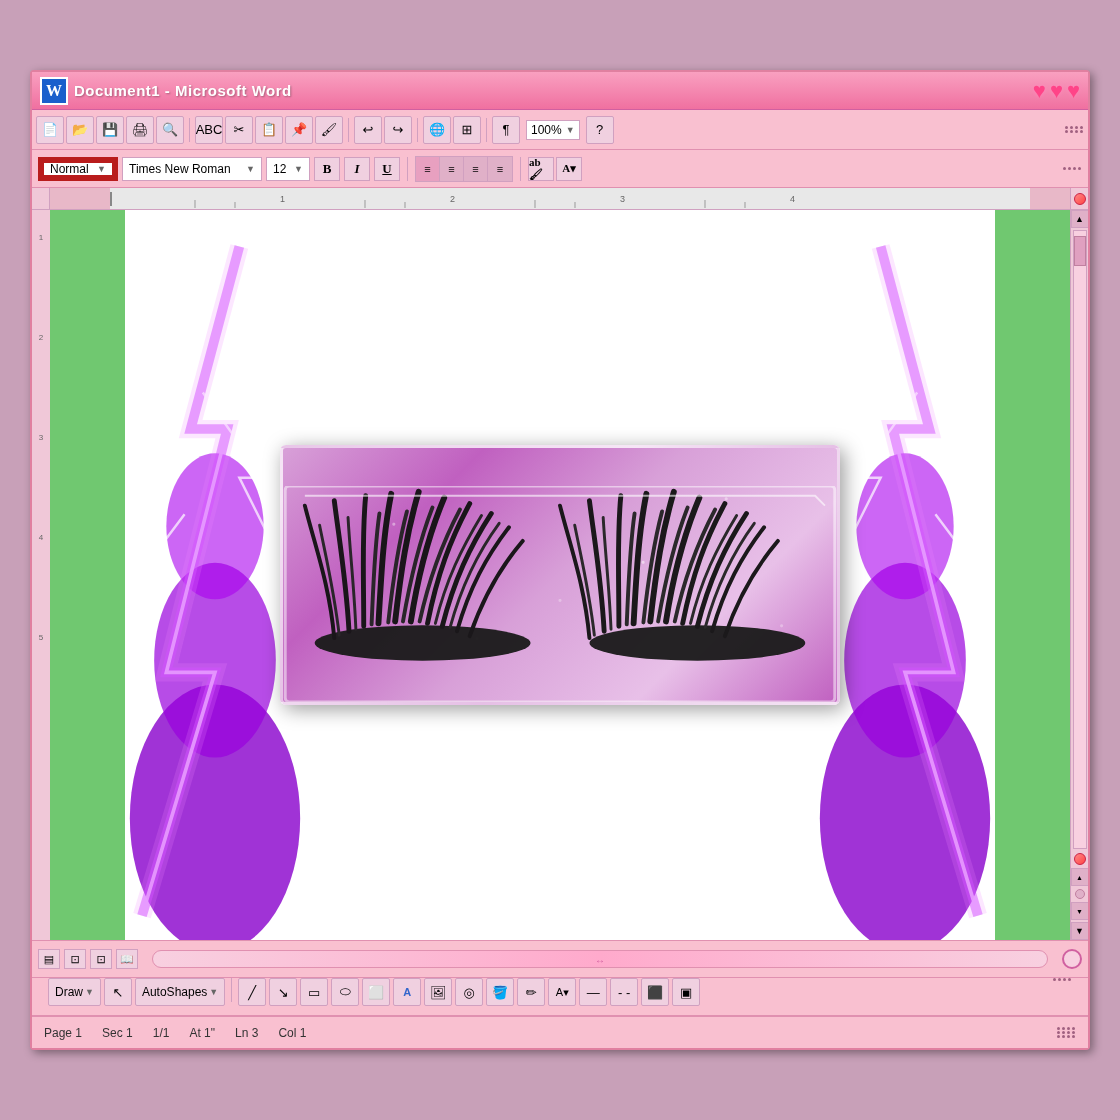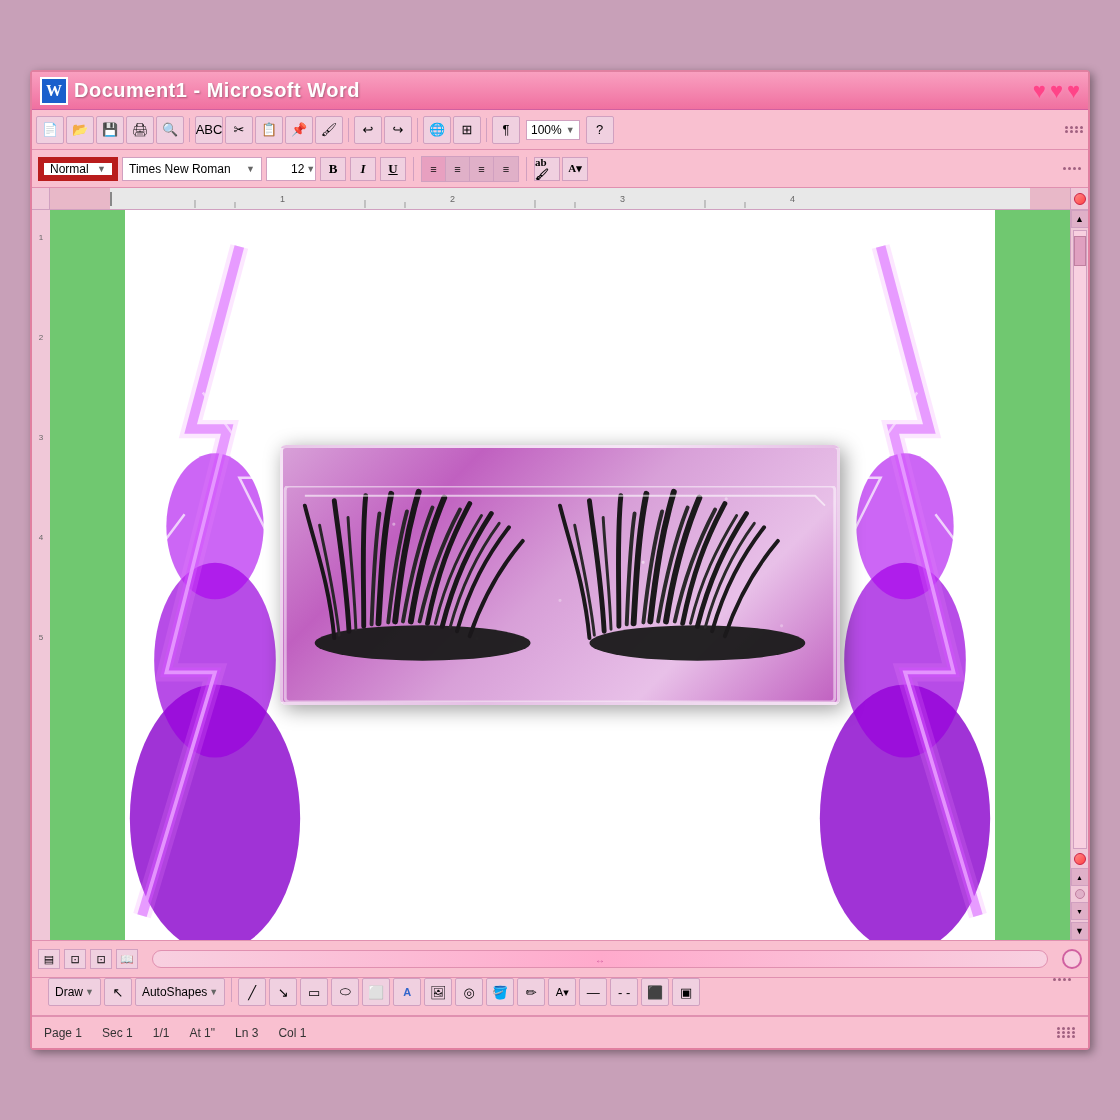--- a/index.html
+++ b/index.html
@@ -48,21 +48,21 @@
       align-items: center;
       justify-content: center;
       color: white;
       font-weight: bold;
       font-size: 16px;
       font-family: serif;
     }
     .title-text {
       color: #fff;
       font-weight: bold;
-      font-size: 20px;
+      font-size: 15px;
       text-shadow: 1px 1px 2px rgba(0,0,0,0.3);
       letter-spacing: 0.5px;
     }
     .title-bar-hearts {
       display: flex;
       gap: 4px;
       font-size: 22px;
     }
     .heart { color: #ff4488; text-shadow: 0 0 4px #ff88bb; }
 
@@ -166,21 +166,21 @@
       height: 24px;
       min-width: 140px;
       display: flex;
       align-items: center;
       justify-content: space-between;
       cursor: pointer;
     }
     .size-dropdown {
       background: #fff;
       border: 1px solid #d0a0c0;
-      padding: 2px 24px;
+      padding: 2px 6px;
       font-size: 12px;
       height: 24px;
       width: 44px;
       display: flex;
       align-items: center;
       justify-content: space-between;
       cursor: pointer;
     }
     .format-btn {
       width: 26px;

